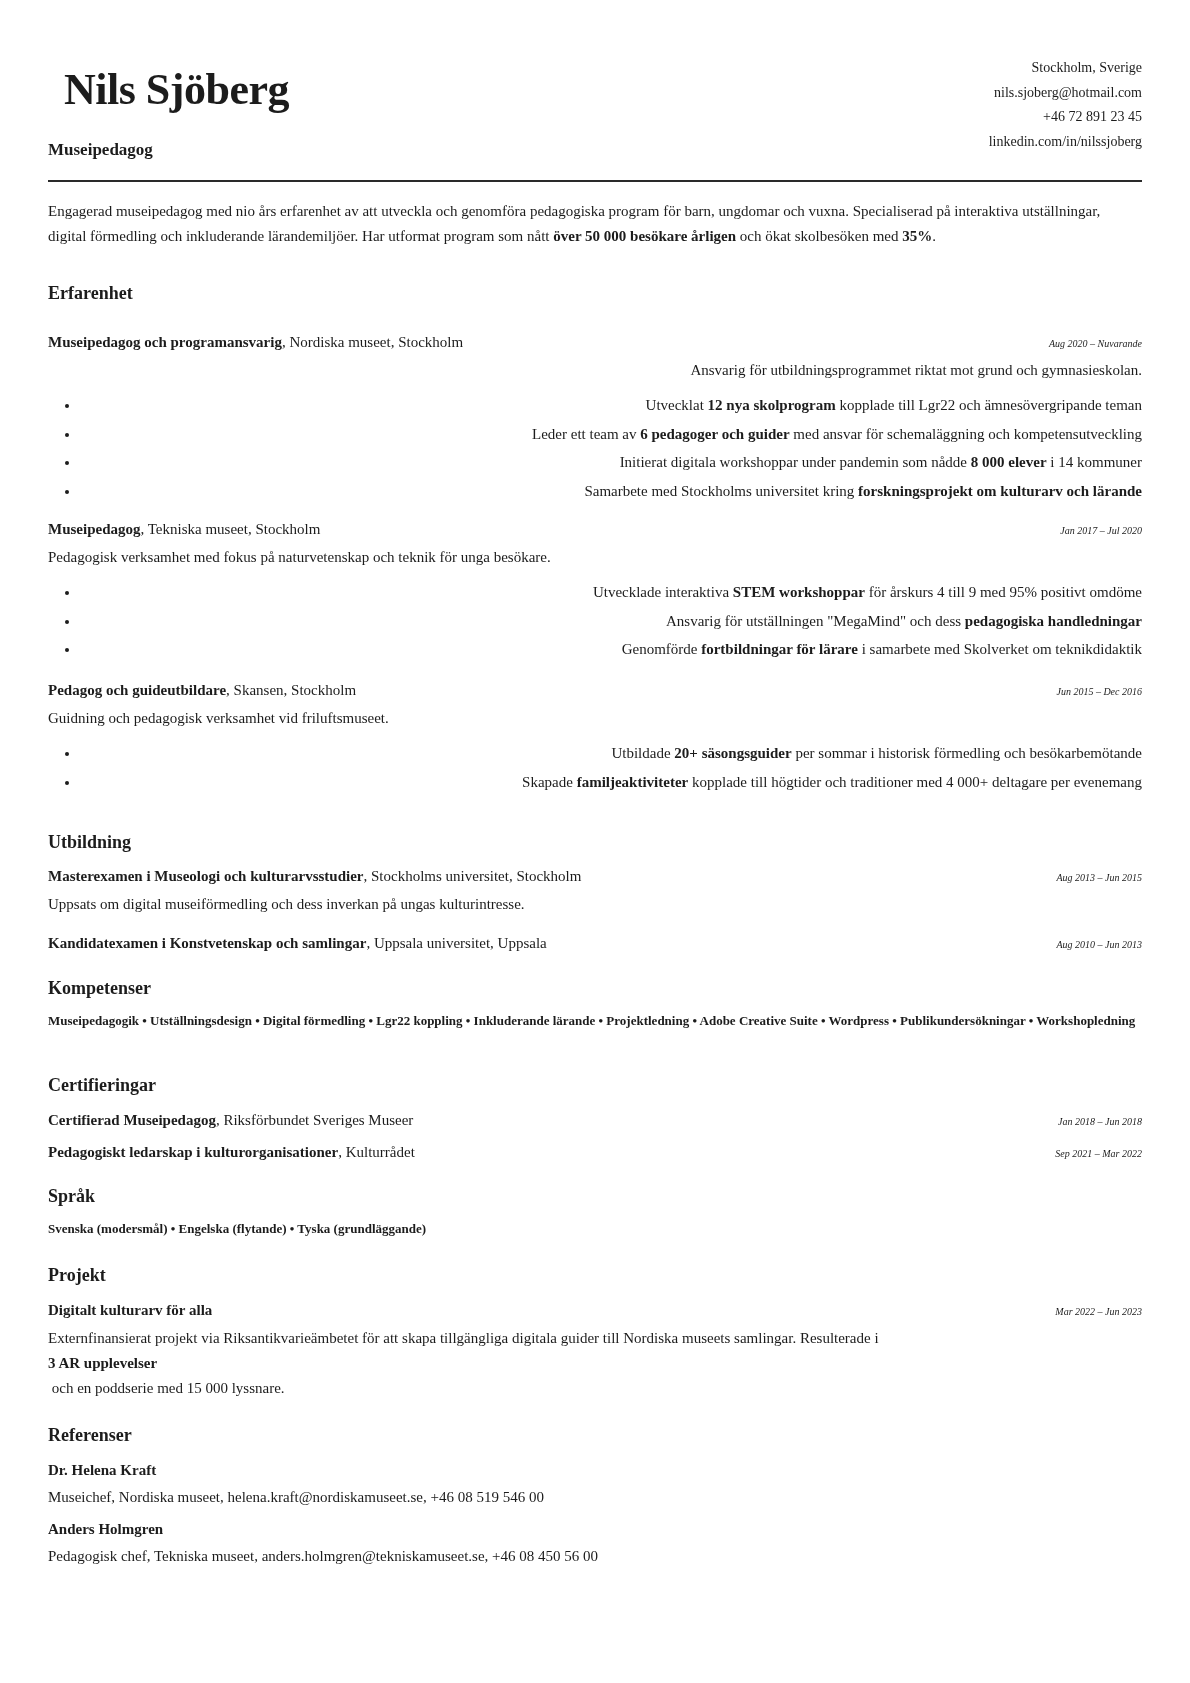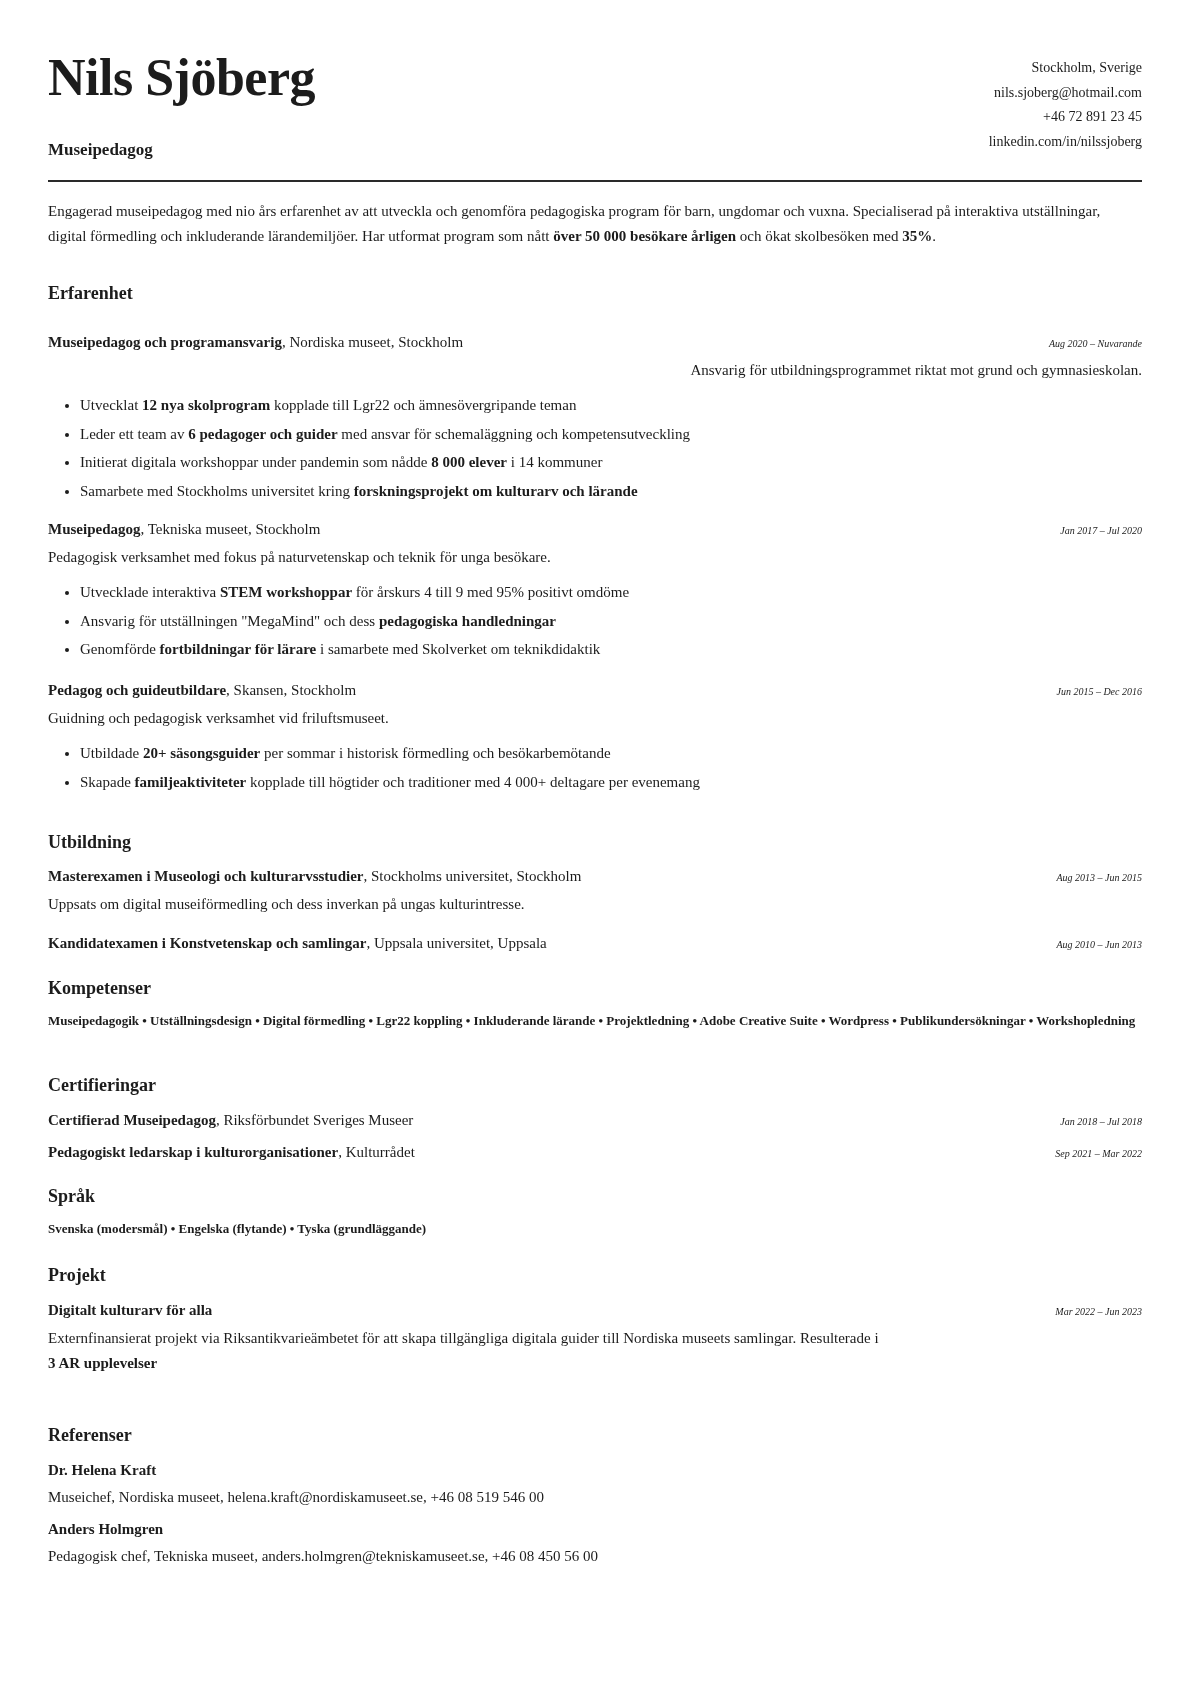--- a/index.html
+++ b/index.html
@@ -3,30 +3,30 @@
   <meta charset="utf-8">
   <style>
     html, body { margin: 0; padding: 0; background: #ffffff; }
     body {
       width: 1190px; height: 1683px; overflow: hidden;
       font-family: "Liberation Serif", "DejaVu Serif", serif;
       color: #1c1c1c;
     }
     .page { position: relative; padding: 0 48px 0 48px; }
     .header { position: relative; height: 180px; border-bottom: 2px solid #2a2a2a; }
-    .name { position: absolute; left: 0; top: 52px; font-size: 52px; font-weight: 700; letter-spacing: -0.5px; line-height: 1; margin: 0; }
+    .name { position: absolute; left: 0; top: 52px; font-size: 44px; font-weight: 700; letter-spacing: -0.5px; line-height: 1; margin: 16px; }
     .title { position: absolute; left: 0; top: 140px; font-size: 17px; font-weight: 700; }
     .contact { position: absolute; right: 0; top: 56px; text-align: right; font-size: 14px; line-height: 24.5px; }
     .summary { margin-top: 17px; font-size: 15px; line-height: 25px; }
     .section-title { font-size: 18px; font-weight: 700; margin: 0; }
     .entry-head { display: flex; justify-content: space-between; align-items: baseline; font-size: 15px; line-height: 25px; }
     .date { font-style: italic; font-size: 10px; white-space: nowrap; }
     .desc { font-size: 15px; line-height: 25px; }
     ul.bullets { margin: 8px 0 0 0; padding-left: 32px; font-size: 15px; line-height: 28.5px; }
-    ul.bullets li { padding-left: 0; }
+    ul.bullets li { padding-left: 0; text-align: right; }
     b { font-weight: 700; }
     .block { position: absolute; left: 48px; right: 48px; }
     .inline-list { font-size: 13px; line-height: 24px; font-weight: bold; }
   </style>
 </head>
 <body>
 
 <div class="page">
 
   <div class="header">
@@ -109,21 +109,21 @@
   <h2 class="section-title">Kompetenser</h2>
   <div class="inline-list" style="margin-top:10px;">Museipedagogik • Utställningsdesign • Digital förmedling • Lgr22 koppling • Inkluderande lärande • Projektledning • Adobe Creative Suite • Wordpress • Publikundersökningar • Workshopledning</div>
 </div>
 
 <div class="block" style="top:1075px;">
   <h2 class="section-title">Certifieringar</h2>
 </div>
 <div class="block" style="top:1108px;">
   <div class="entry-head">
     <span><b>Certifierad Museipedagog</b><span>, Riksförbundet Sveriges Museer</span></span>
-    <span class="date">Jan 2018 – Jul 2018</span>
+    <span class="date">Jan 2018 – Jun 2018</span>
   </div>
 </div>
 <div class="block" style="top:1140px;">
   <div class="entry-head">
     <span><b>Pedagogiskt ledarskap i kulturorganisationer</b><span>, Kulturrådet</span></span>
     <span class="date">Sep 2021 – Mar 2022</span>
   </div>
 </div>
 
 <div class="block" style="top:1186px;">
@@ -134,20 +134,21 @@
 <div class="block" style="top:1265px;">
   <h2 class="section-title">Projekt</h2>
 </div>
 <div class="block" style="top:1298px;">
   <div class="entry-head">
     <b>Digitalt kulturarv för alla</b>
     <span class="date">Mar 2022 – Jun 2023</span>
   </div>
   <div class="desc" style="margin-top:2px;">Externfinansierat projekt via Riksantikvarieämbetet för att skapa tillgängliga digitala guider till Nordiska museets samlingar. Resulterade i</div>
   <div class="desc"><b>3 AR upplevelser</b></div>
+  <div class="desc" style="white-space:pre;"> och en poddserie med 15 000 lyssnare.</div>
 </div>
 
 <div class="block" style="top:1425px;">
   <h2 class="section-title">Referenser</h2>
 </div>
 <div class="block" style="top:1458px;">
   <div class="desc"><b>Dr. Helena Kraft</b></div>
   <div class="desc" style="margin-top:2px;">Museichef, Nordiska museet, helena.kraft@nordiskamuseet.se, +46 08 519 546 00</div>
 </div>
 <div class="block" style="top:1517px;">

